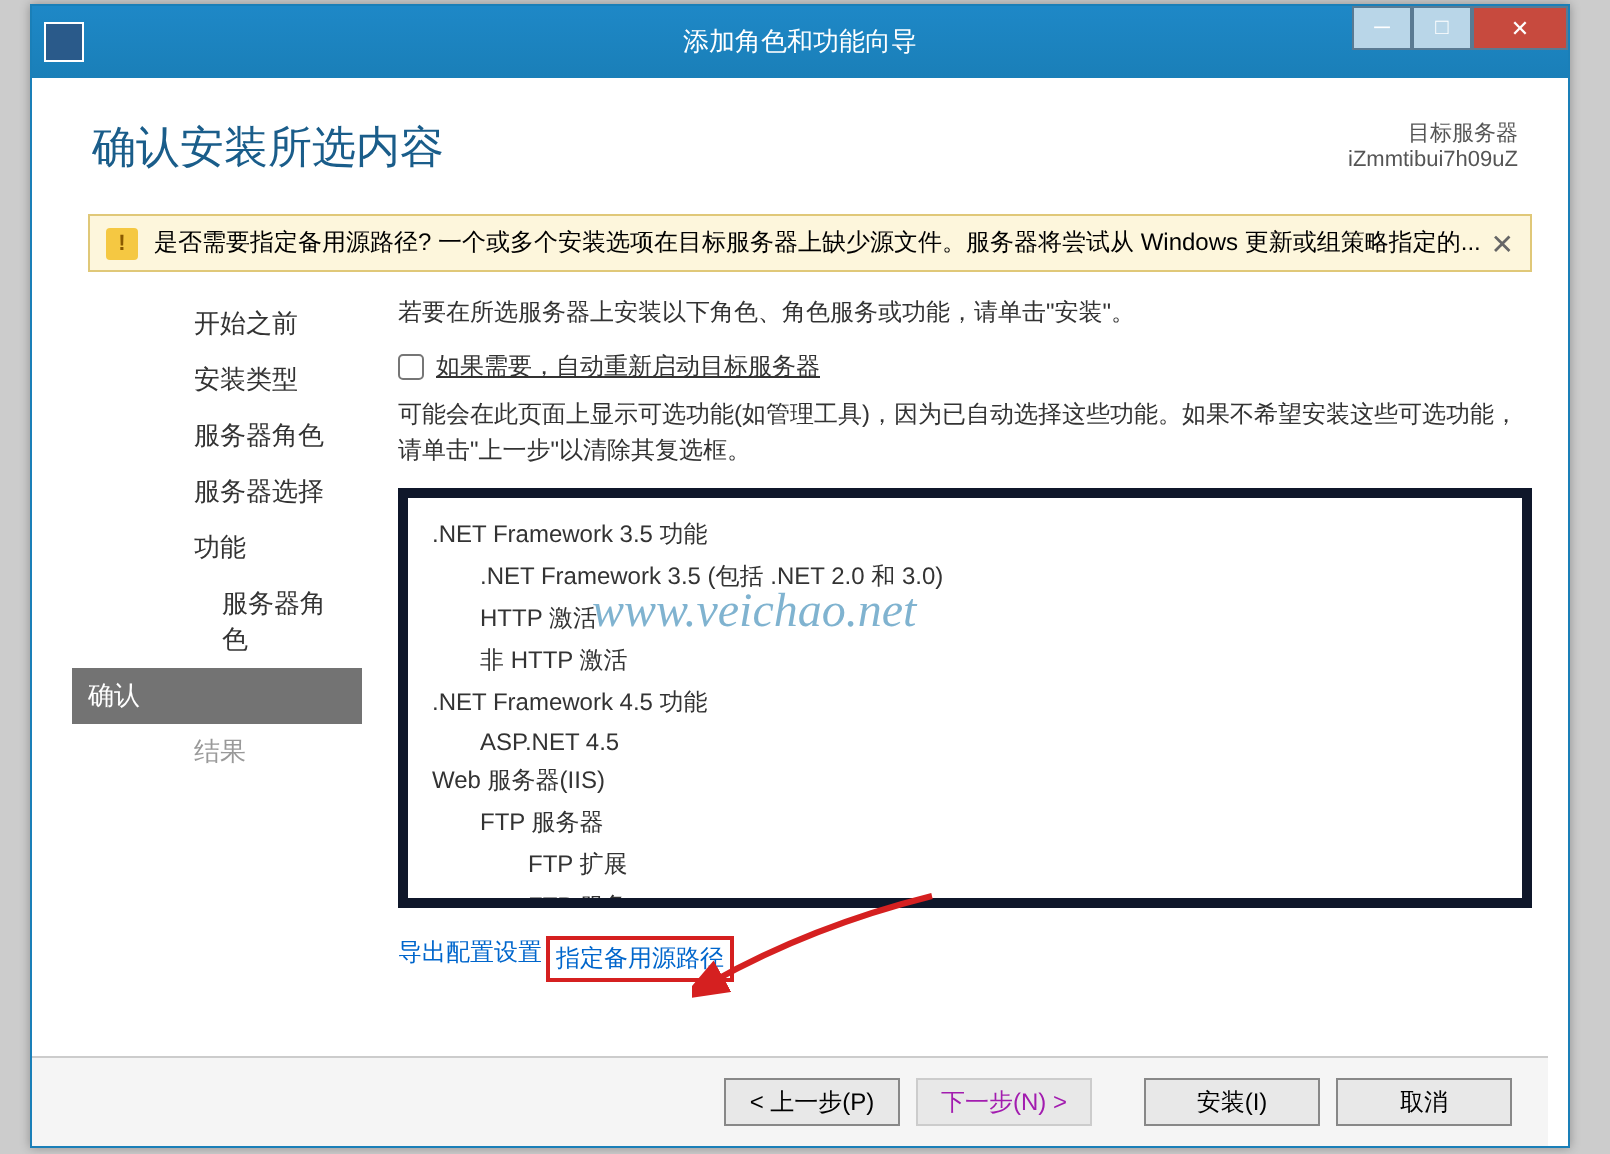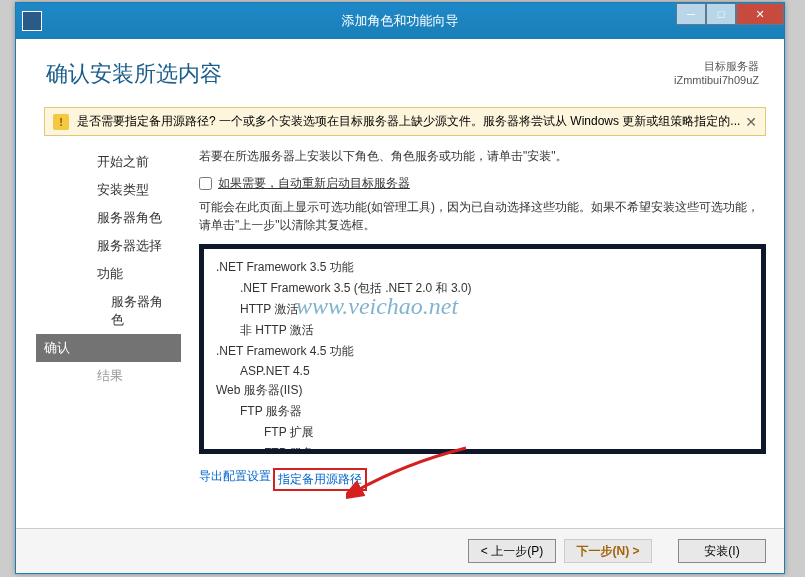--- a/index.html
+++ b/index.html
@@ -32,23 +32,23 @@
     .feature-box { border: 5px solid #0f172a; height: 210px; overflow-y: scroll; padding: 8px 12px; background: #fff; margin-bottom: 14px; }
     .feature-box::-webkit-scrollbar { width: 16px; }
     .feature-box::-webkit-scrollbar-track { background: #f0f0f0; border-left: 1px solid #ccc; }
     .feature-box::-webkit-scrollbar-thumb { background: #c8c8c8; border: 1px solid #999; }
     .feat-item { padding: 2px 0; font-size: 12px; }
     .ind1 { padding-left: 24px; }
     .ind2 { padding-left: 48px; }
     .links { display: flex; flex-direction: row; gap: 2px; margin-top: 6px; }
     .link { color: #0066cc; font-size: 12px; cursor: pointer; }
     .link.highlighted { border: 2px solid #d52020; padding: 1px 3px; display: inline-block; width: fit-content; }
-    .footer { position: absolute; bottom: 0; left: 0; right: 0; border-top: 1px solid #ccc; padding: 10px 18px; display: flex; justify-content: flex-end; gap: 8px; background: #f5f5f5; }
+    .footer { position: absolute; bottom: 0; left: 0; right: 10px; border-top: 1px solid #ccc; padding: 10px 18px; display: flex; justify-content: flex-end; gap: 8px; background: #f5f5f5; }
     .btn { min-width: 88px; height: 24px; border: 1px solid #888; background: #e8e8e8; font-size: 12px; cursor: pointer; }
-    .btn:disabled { color: #a16207; border-color: #ccc; font-weight: bold; }
+    .btn:disabled { color: #a21caf; border-color: #ccc; }
     .arrow { position: absolute; left: 330px; top: 440px; pointer-events: none; }
     .watermark { position: absolute; left: 280px; top: 290px; font-size: 24px; color: #0369a1; font-family: Georgia, serif; font-style: italic; opacity: 0.5; pointer-events: none; }
   </style>
 </head>
 <body>
 
 <div class="window">
   <div class="titlebar">
     <div class="titlebar-icon"></div>
     <span class="titlebar-title">添加角色和功能向导</span>
@@ -107,20 +107,21 @@
         <span class="link">导出配置设置</span>
         <span class="link highlighted">指定备用源路径</span>
       </div>
     </div>
   </div>
 
   <div class="footer">
     <button class="btn">&lt; 上一步(P)</button>
     <button class="btn" disabled="">下一步(N) &gt;</button>
     <button class="btn" style="margin-left:18px">安装(I)</button>
+    <button class="btn">取消</button>
   </div>
 
   <svg class="arrow" width="130" height="60">
     <defs>
         <marker id="ah" markerWidth="10" markerHeight="10" refX="2" refY="3" orient="auto">
           <path d="M0,0 L0,6 L8,3 z" fill="#d52020"></path>
         </marker>
       </defs>
     <path d="M120,5 Q60,20 10,48" stroke="#d52020" stroke-width="3" fill="none" marker-end="url(#ah)"></path>
   </svg>

